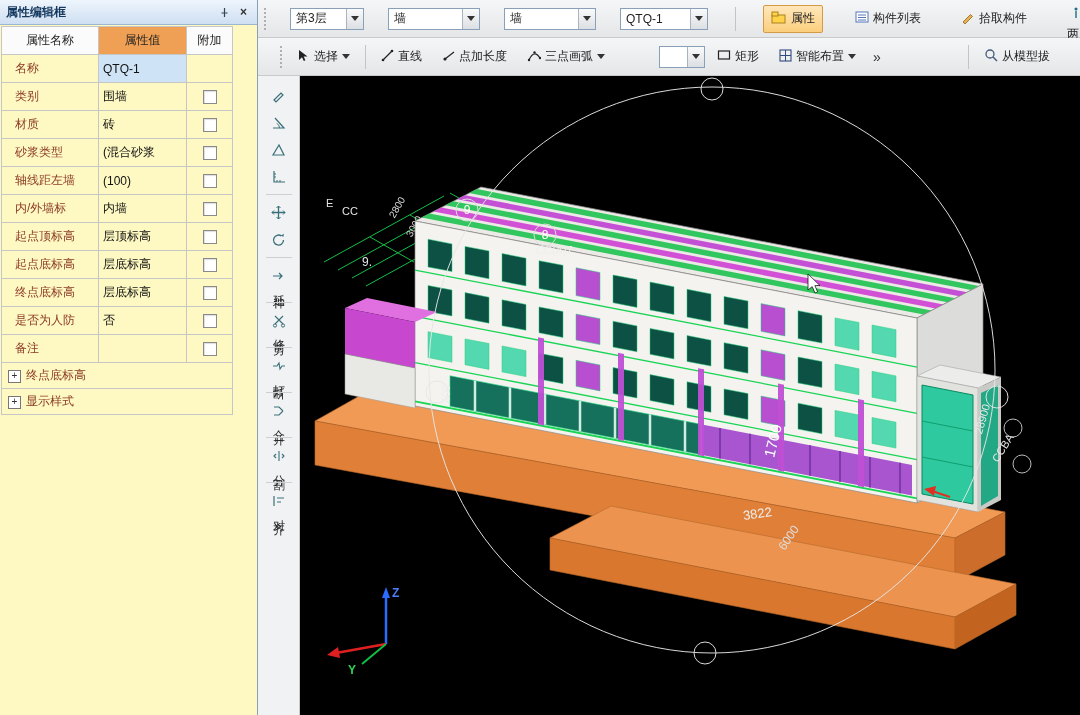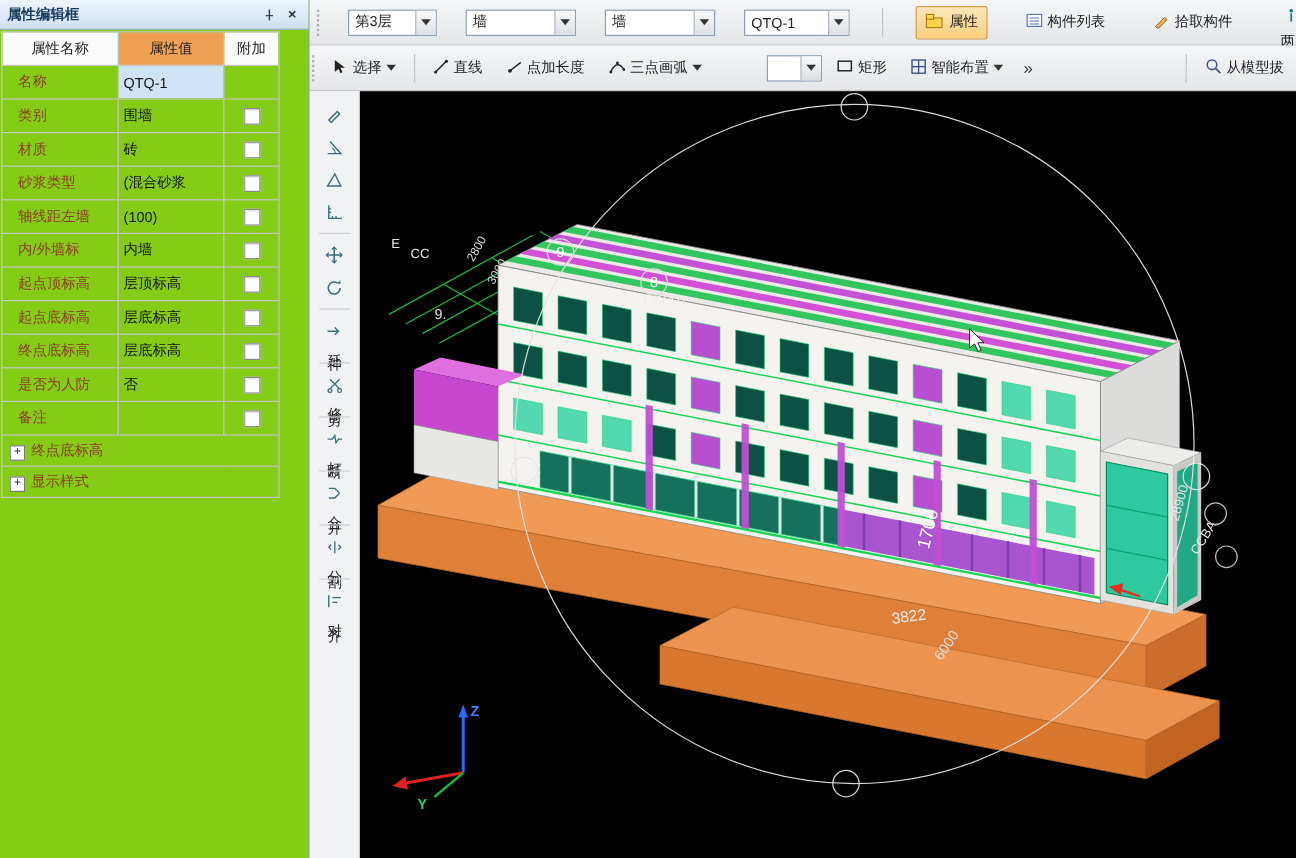--- a/index.html
+++ b/index.html
@@ -1,20 +1,20 @@
 <!DOCTYPE html>
 <html><head>
 <meta charset="utf-8">
 <style>
   html,body{margin:0;padding:0;background:#888;}
   .app{position:relative;width:1080px;height:715px;overflow:hidden;background:#e8eaec;
        font-family:"Liberation Sans","DejaVu Sans",sans-serif;font-size:12px;color:#222;}
 
   
-  .prop-panel{position:absolute;left:0;top:0;width:258px;height:715px;background:#84cc16;
+  .prop-panel{position:absolute;left:0;top:0;width:258px;height:715px;background:#fef9c3;
               border-right:1px solid #8aa0b8;box-sizing:border-box;}
   .panel-title{height:24px;background:linear-gradient(#eef5fc,#cfdff2);display:flex;align-items:center;
                padding:0 4px 0 6px;border-bottom:1px solid #9db6cf;font-weight:bold;color:#15395f;}
   .panel-title .t{flex:1;}
   .title-btn{width:17px;height:17px;display:flex;align-items:center;justify-content:center;
              border:1px solid transparent;color:#333;}
   .prop-table{border-collapse:collapse;margin:1px 0 0 1px;table-layout:fixed;}
   .prop-table td,.prop-table th{border:1px solid #c6c6c6;height:27px;padding:0 4px;overflow:hidden;
                                 white-space:nowrap;font-weight:normal;margin-top:32px;}
   .col-name{width:97px;} .col-val{width:88px;} .col-att{width:46px;}
@@ -28,21 +28,21 @@
   .chk{display:inline-block;width:12px;height:12px;background:#fff;border:1px solid #8a8a8a;
        box-shadow:inset 1px 1px 1px #ddd;vertical-align:middle;}
   tr.group-row td{height:25px;color:#8c3b26;}
   .plus-box{display:inline-block;width:11px;height:11px;border:1px solid #777;line-height:9px;
             font-size:10px;text-align:center;color:#333;margin:0 5px 0 2px;background:#fff;}
 
   
   .toolbar{position:absolute;background:linear-gradient(#f5f6f7,#e4e6e8);display:flex;align-items:center;
            border-bottom:1px solid #c9c9c9;box-sizing:border-box;}
   .tb1{left:258px;top:0;width:822px;height:38px;gap:24px;padding:0 6px;}
-  .tb2{left:258px;top:38px;width:822px;height:38px;gap:4px;padding:0 2px;overflow:hidden;}
+  .tb2{left:258px;top:38px;width:822px;height:38px;gap:4px;padding:0 22px;overflow:hidden;}
   .grip{width:4px;height:22px;border-left:2px dotted #b0b0b0;}
   .sep{width:1px;height:24px;background:#c4c4c4;margin:0 3px;flex:none;}
   .combo{height:22px;background:#fff;border:1px solid #8aa0b8;display:flex;align-items:center;
          padding-left:5px;box-sizing:border-box;flex:none;}
   .combo .arrow-box{width:16px;height:100%;margin-left:auto;background:linear-gradient(#fafafa,#dcdfe3);
                     border-left:1px solid #aab4c0;display:flex;align-items:center;justify-content:center;}
   .caret{width:0;height:0;border-left:4px solid transparent;border-right:4px solid transparent;
          border-top:5px solid #333;display:inline-block;}
   .tbtn{height:26px;display:flex;align-items:center;gap:4px;padding:0 7px;border:1px solid transparent;
         border-radius:2px;flex:none;white-space:nowrap;}

